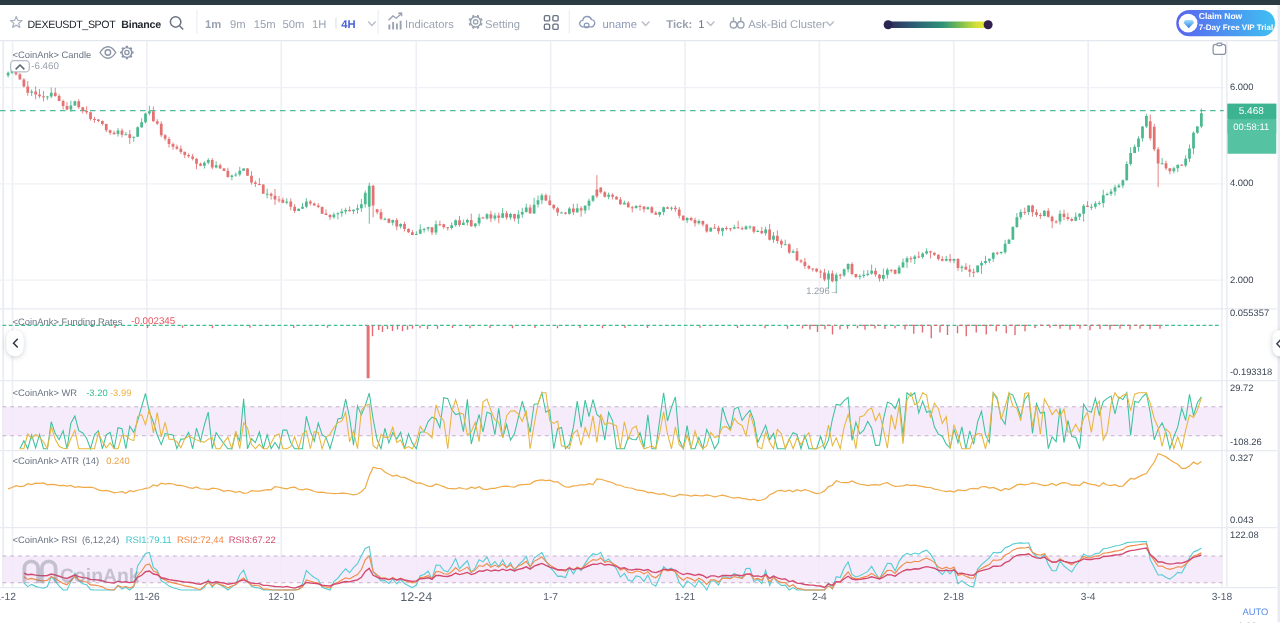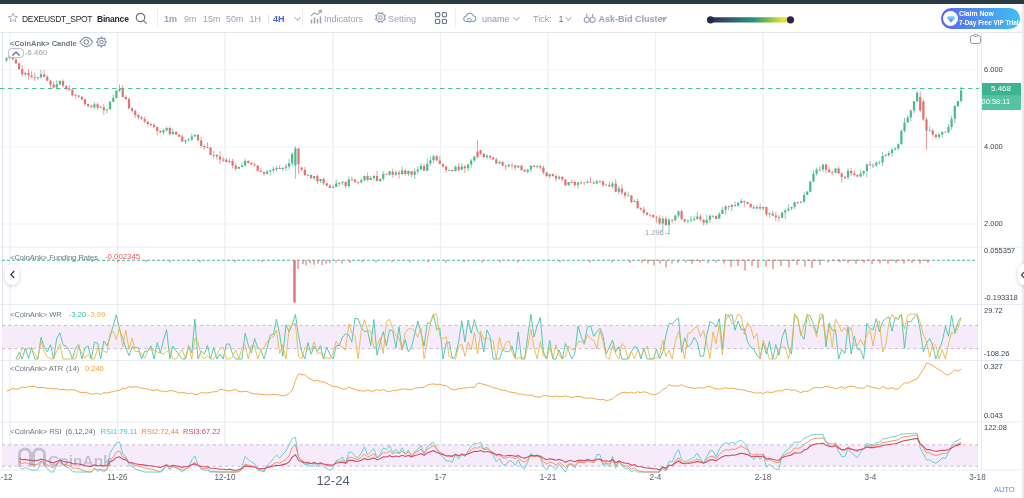--- a/index.html
+++ b/index.html
@@ -94,37 +94,37 @@
     <div style="position:absolute;left:164px;top:13.5px;font-size:9px;font-weight:700;color:#9aa3b2;letter-spacing:0px;white-space:nowrap">1m</div>
     <div style="position:absolute;left:184px;top:13.5px;font-size:9px;font-weight:400;color:#9aa3b2;letter-spacing:0px;white-space:nowrap">9m</div>
     <div style="position:absolute;left:203px;top:13.5px;font-size:9px;font-weight:400;color:#9aa3b2;letter-spacing:0px;white-space:nowrap">15m</div>
     <div style="position:absolute;left:226px;top:13.5px;font-size:9px;font-weight:400;color:#9aa3b2;letter-spacing:0px;white-space:nowrap">50m</div>
     <div style="position:absolute;left:249.5px;top:13.5px;font-size:9px;font-weight:400;color:#9aa3b2;letter-spacing:0px;white-space:nowrap">1H</div>
     <div style="position:absolute;left:267.5px;top:13px;font-size:9px;font-weight:400;color:#d6dae1;letter-spacing:0px;white-space:nowrap">|</div>
     <div style="position:absolute;left:273px;top:13.5px;font-size:9px;font-weight:700;color:#4b63d8;letter-spacing:0px;white-space:nowrap">4H</div>
     <div style="position:absolute;left:324px;top:13.5px;font-size:9px;font-weight:400;color:#9aa3b2;letter-spacing:0px;white-space:nowrap">Indicators</div>
     <div style="position:absolute;left:388px;top:13.5px;font-size:9px;font-weight:400;color:#9aa3b2;letter-spacing:0px;white-space:nowrap">Setting</div>
     <div style="position:absolute;left:482px;top:13.5px;font-size:9px;font-weight:400;color:#8d99b8;letter-spacing:0px;white-space:nowrap">uname</div>
-    <div style="position:absolute;left:533px;top:13.5px;font-size:9px;font-weight:400;color:#9aa3b2;letter-spacing:0px;white-space:nowrap">Tick:</div>
+    <div style="position:absolute;left:533px;top:13.5px;font-size:9px;font-weight:700;color:#9aa3b2;letter-spacing:0px;white-space:nowrap">Tick:</div>
     <div style="position:absolute;left:558.5px;top:13.5px;font-size:9px;font-weight:400;color:#6a7383;letter-spacing:0px;white-space:nowrap">1</div>
-    <div style="position:absolute;left:598.5px;top:13.5px;font-size:9px;font-weight:700;color:#9aa3b2;letter-spacing:0px;white-space:nowrap">Ask-Bid Cluster</div>
+    <div style="position:absolute;left:598.5px;top:13.5px;font-size:9px;font-weight:400;color:#9aa3b2;letter-spacing:0px;white-space:nowrap">Ask-Bid Cluster</div>
 <div style="position:absolute;left:941px;top:7.5px;width:79px;height:21.5px;border-radius:11px;background:linear-gradient(90deg,#5a64ee,#3fc0f2);"></div>
     <div style="position:absolute;left:942.5px;top:10.5px;width:15.5px;height:15.5px;border-radius:50%;background:#fff;"></div>
     <svg width="16" height="16" viewBox="0 0 16 16" style="position:absolute;left:942.5px;top:10.5px">
       <path d="M5.1 5h5.8l1.3 2.1-4.2 4.4-4.2-4.4Z" fill="url(#diamond)"></path>
       <defs>
         <linearGradient id="diamond" x1="0" y1="0" x2="0" y2="1">
           <stop offset="0" stop-color="#9fe0ff"></stop>
           <stop offset="1" stop-color="#2f7fe8"></stop>
         </linearGradient>
       </defs>
     </svg>
     <div style="position:absolute;left:959px;top:10px;font-size:6.8px;font-weight:700;color:#fff;">Claim Now</div>
     <div style="position:absolute;left:959px;top:19px;font-size:6.4px;font-weight:600;color:#fff;white-space:nowrap">7-Day Free VIP Trial</div>
-<div style="position:absolute;left:10px;top:38.5px;font-size:7.5px;font-weight:700;color:#6a7483;white-space:nowrap">&lt;CoinAnk&gt; Candle</div>
+<div style="position:absolute;left:10px;top:38.5px;font-size:7.5px;font-weight:400;color:#6a7483;white-space:nowrap">&lt;CoinAnk&gt; Candle</div>
     <div style="position:absolute;left:10px;top:252.5px;font-size:7.5px;font-weight:400;color:#6a7483;white-space:nowrap">&lt;CoinAnk&gt; Funding Rates</div>
     <div style="position:absolute;left:105px;top:252.3px;font-size:7.8px;font-weight:400;color:#e8555f;white-space:nowrap">-0.002345</div>
     <div style="position:absolute;left:10px;top:310px;font-size:7.5px;font-weight:400;color:#6a7483;white-space:nowrap">&lt;CoinAnk&gt; WR</div>
     <div style="position:absolute;left:69px;top:310.3px;font-size:7.5px;font-weight:400;color:#2dbd96;white-space:nowrap">-3.20</div>
     <div style="position:absolute;left:88px;top:310.3px;font-size:7.5px;font-weight:400;color:#efb041;white-space:nowrap">-3.99</div>
     <div style="position:absolute;left:10px;top:363.5px;font-size:7.5px;font-weight:400;color:#6a7483;white-space:nowrap">&lt;CoinAnk&gt; ATR</div>
     <div style="position:absolute;left:66px;top:363.5px;font-size:7.5px;font-weight:400;color:#6a7483;white-space:nowrap">(14)</div>
     <div style="position:absolute;left:85px;top:363.8px;font-size:7.5px;font-weight:400;color:#ef9f3f;white-space:nowrap">0.240</div>
     <div style="position:absolute;left:10px;top:426.5px;font-size:7.5px;font-weight:400;color:#6a7483;white-space:nowrap">&lt;CoinAnk&gt; RSI</div>
     <div style="position:absolute;left:65.5px;top:426.5px;font-size:7.5px;font-weight:400;color:#6a7483;white-space:nowrap">(6,12,24)</div>
@@ -150,25 +150,25 @@
     <div style="position:absolute;left:984px;top:246px;font-size:7.5px;color:#3a4553;white-space:nowrap">0.055357</div>
     <div style="position:absolute;left:984px;top:293px;font-size:7.5px;color:#3a4553;white-space:nowrap">-0.193318</div>
     <div style="position:absolute;left:984px;top:306px;font-size:7.5px;color:#3a4553;white-space:nowrap">29.72</div>
     <div style="position:absolute;left:984px;top:348.5px;font-size:7.5px;color:#3a4553;white-space:nowrap">-108.26</div>
     <div style="position:absolute;left:984px;top:362px;font-size:7.5px;color:#3a4553;white-space:nowrap">0.327</div>
     <div style="position:absolute;left:984px;top:411px;font-size:7.5px;color:#3a4553;white-space:nowrap">0.043</div>
     <div style="position:absolute;left:984px;top:423px;font-size:7.5px;color:#3a4553;white-space:nowrap">122.08</div>
     <div style="position:absolute;left:988px;top:496px;font-size:7.5px;color:#3a4553;white-space:nowrap">-1.96</div>
 <div style="position:absolute;left:981.5px;top:83px;width:39px;height:24px;background:#4fbf9e"></div>
     <div style="position:absolute;left:981.5px;top:83px;width:39px;height:12.2px;background:#3cb391;color:#fff;font-size:8px;text-align:center;line-height:12.6px">5.468</div>
-    <div style="position:absolute;left:981.5px;top:96px;width:39px;height:14px;background:#55c2a2;color:#fff;font-size:7.5px;line-height:11px">00:58:11</div>
+    <div style="position:absolute;left:981.5px;top:96px;width:39px;height:27px;background:#55c2a2;color:#fff;font-size:7.5px;text-align:center;line-height:11px">00:58:11</div>
 <div style="position:absolute;left:2.5px;top:472.5px;transform:translateX(-50%);font-size:8.2px;color:#555f6e">11-12</div>
     <div style="position:absolute;left:117.5px;top:472.5px;transform:translateX(-50%);font-size:8.2px;color:#555f6e">11-26</div>
     <div style="position:absolute;left:225px;top:472.5px;transform:translateX(-50%);font-size:8.2px;color:#555f6e">12-10</div>
-    <div style="position:absolute;left:333px;top:472.5px;transform:translateX(-50%);font-size:13px;color:#555f6e">12-24</div>
+    <div style="position:absolute;left:333px;top:472.5px;transform:translateX(-50%);font-size:10px;color:#555f6e">12-24</div>
     <div style="position:absolute;left:440.5px;top:472.5px;transform:translateX(-50%);font-size:8.2px;color:#555f6e">1-7</div>
     <div style="position:absolute;left:548px;top:472.5px;transform:translateX(-50%);font-size:8.2px;color:#555f6e">1-21</div>
     <div style="position:absolute;left:655.5px;top:472.5px;transform:translateX(-50%);font-size:8.2px;color:#555f6e">2-4</div>
     <div style="position:absolute;left:763px;top:472.5px;transform:translateX(-50%);font-size:8.2px;color:#555f6e">2-18</div>
     <div style="position:absolute;left:870.5px;top:472.5px;transform:translateX(-50%);font-size:8.2px;color:#555f6e">3-4</div>
     <div style="position:absolute;left:977.5px;top:472.5px;transform:translateX(-50%);font-size:8.2px;color:#555f6e">3-18</div>
     <div style="position:absolute;left:994px;top:485px;font-size:7.5px;color:#5488ec">AUTO</div>
 <svg width="100" height="26" viewBox="0 0 100 26" style="position:absolute;left:17px;top:445px;opacity:0.36">
       <path d="M2.5 21.5V9.5a5.5 5.5 0 0 1 11 0v12" stroke="#6e7688" stroke-width="3" fill="none"></path>
       <path d="M16.5 21.5V9.5a5.5 5.5 0 0 1 11 0v12" stroke="#6e7688" stroke-width="3" fill="none"></path>

